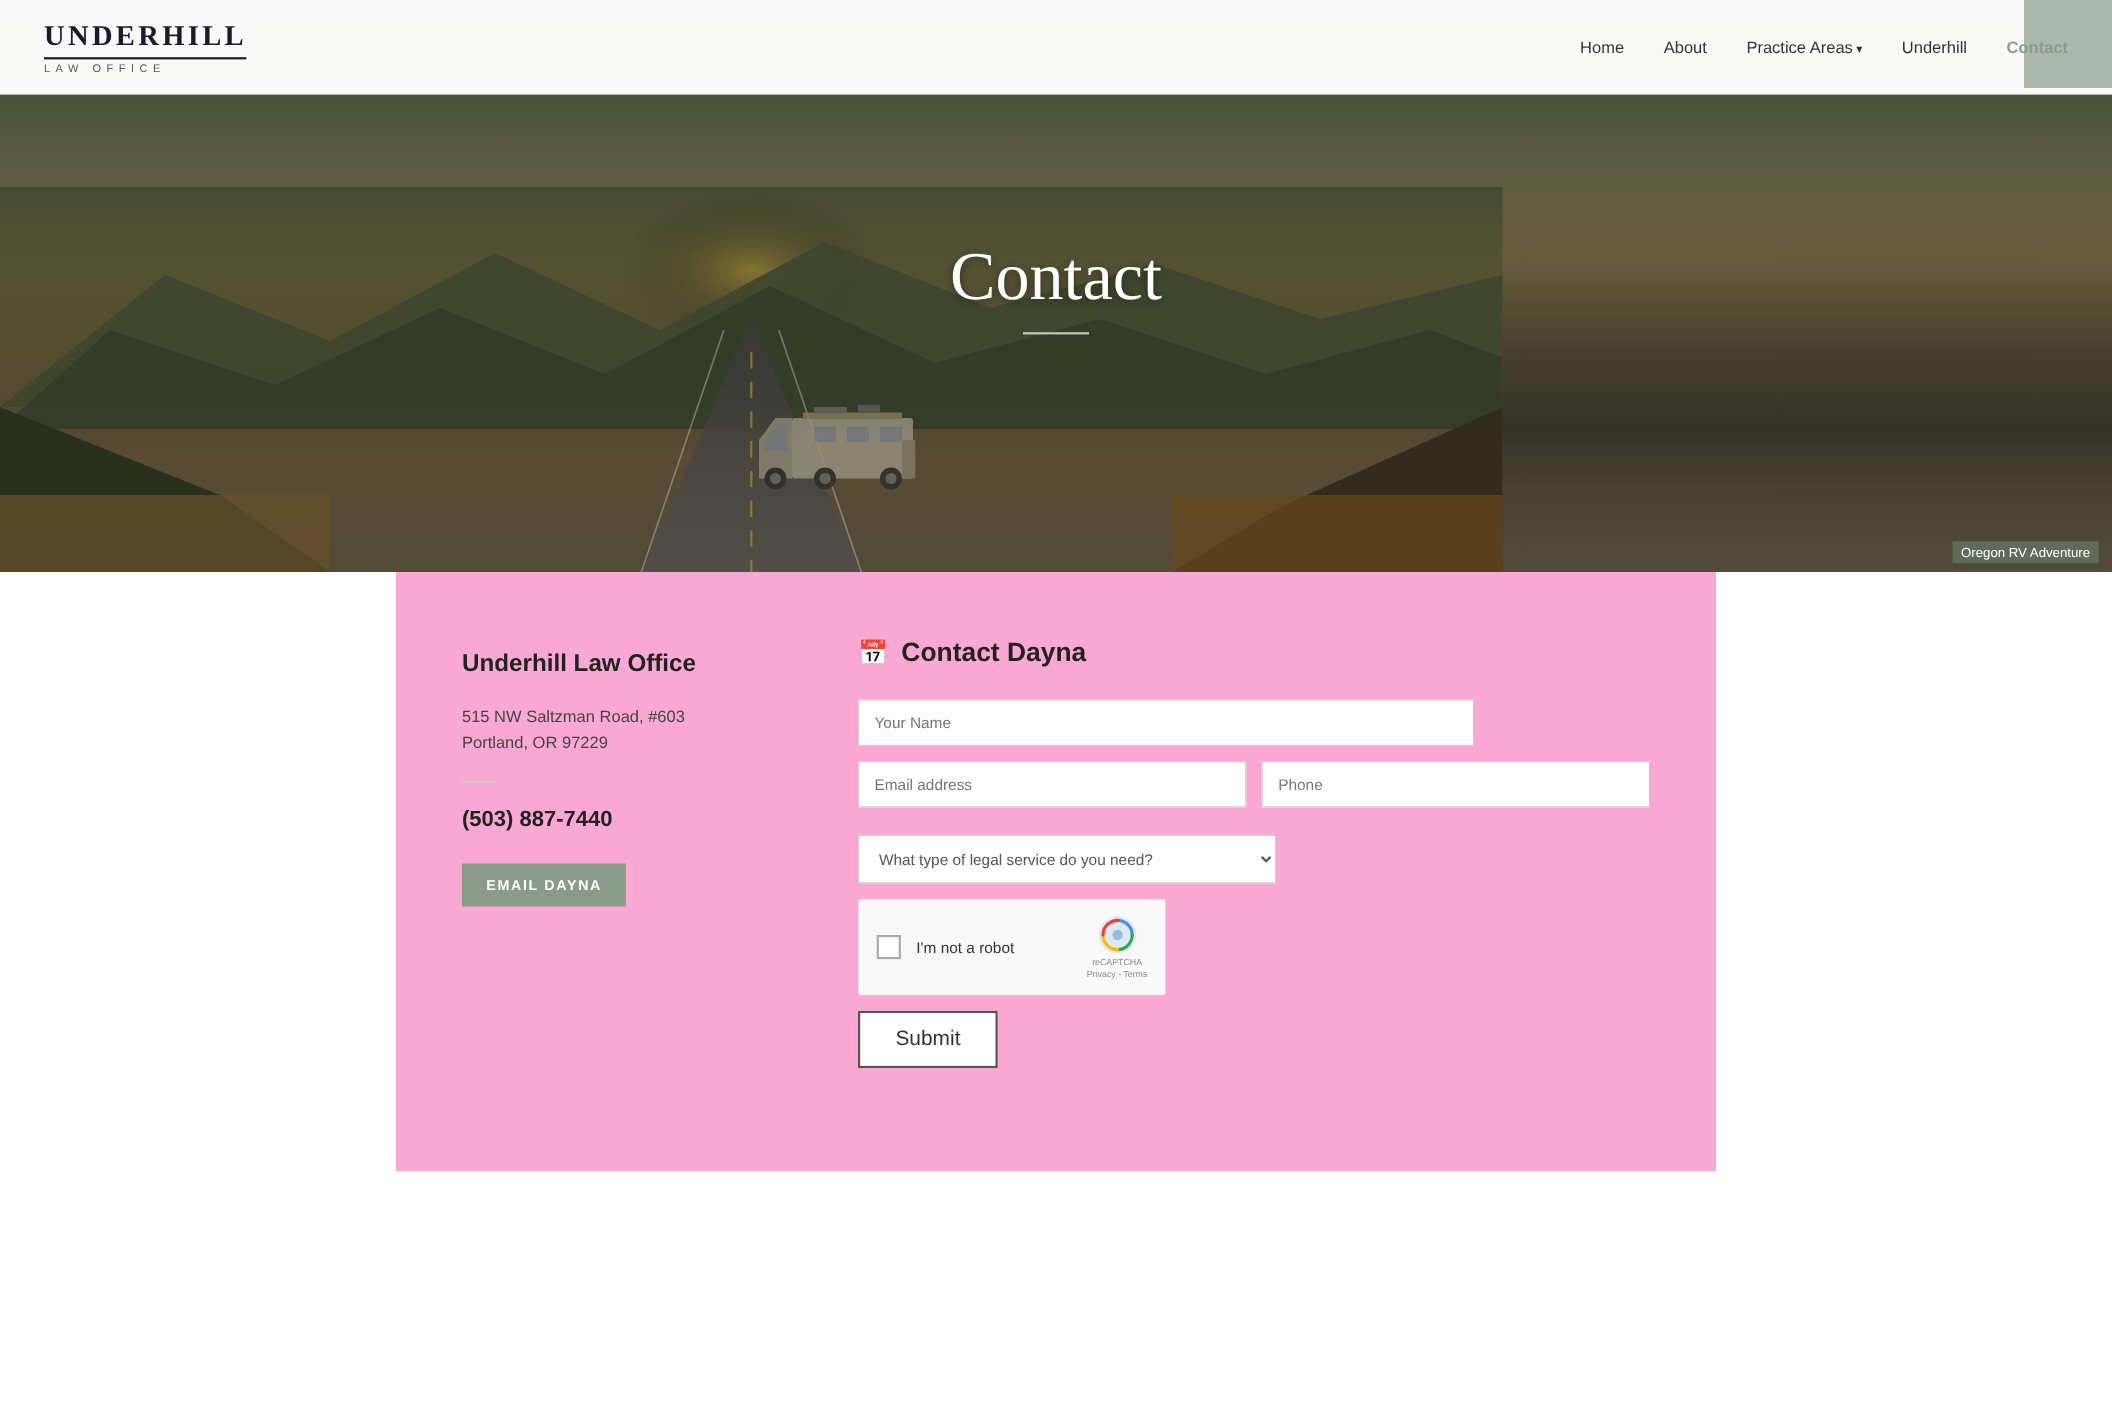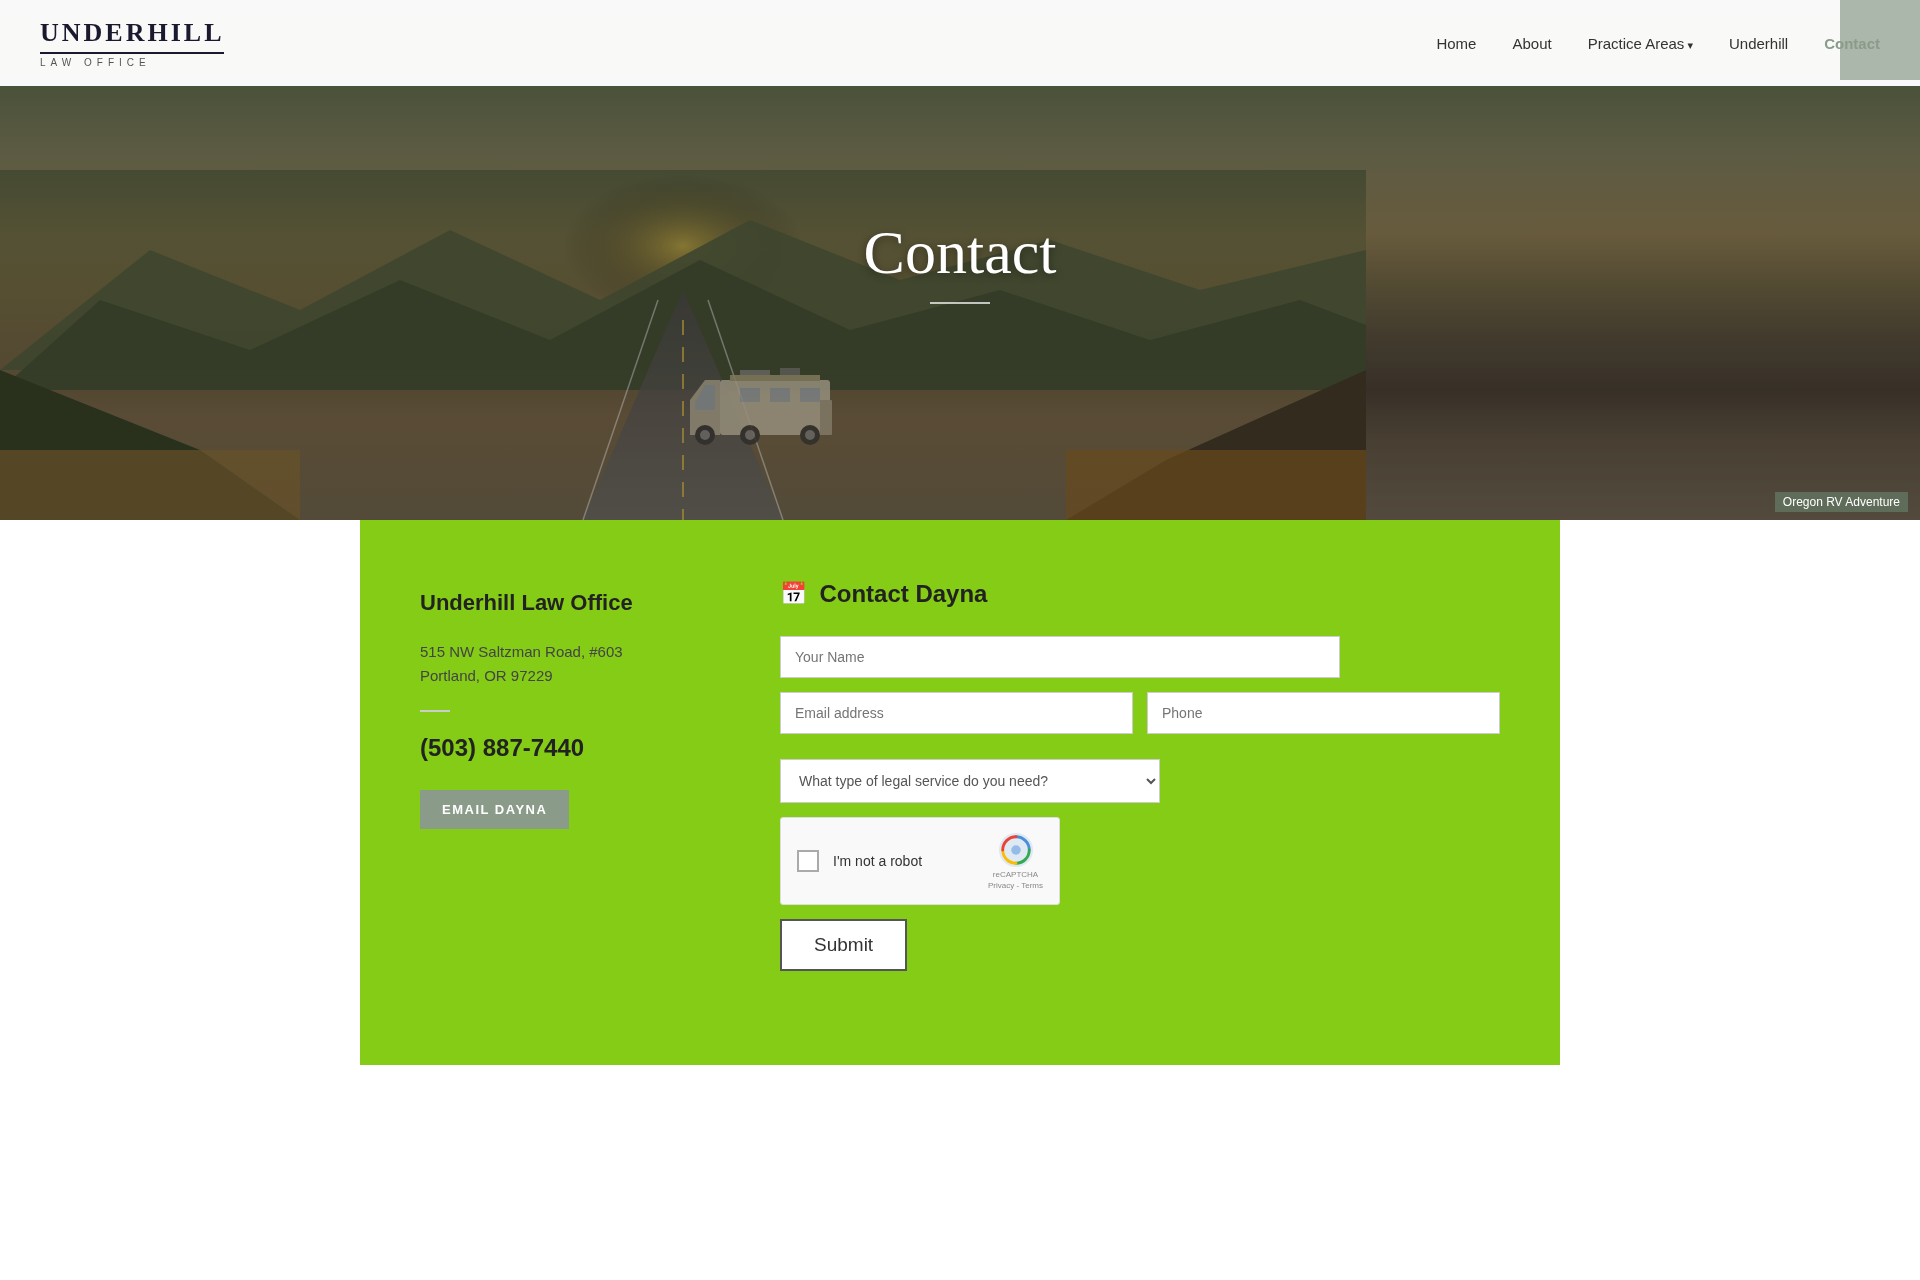--- a/index.html
+++ b/index.html
@@ -124,21 +124,21 @@
       z-index: 3;
       background: rgba(100,120,100,0.75);
       color: #fff;
       font-size: 12px;
       padding: 3px 8px;
       font-family: Arial, sans-serif;
     }
 
     
     .content {
-      background: #84cc16;
+      background: #f9a8d4;
       padding: 60px 60px 80px;
       display: flex;
       gap: 60px;
       max-width: 1200px;
       margin: 0 auto;
     }
 
     
     .left-col {
       flex: 0 0 300px;
@@ -158,21 +158,21 @@
       line-height: 1.6;
       margin-bottom: 22px;
     }
     .divider {
       width: 30px;
       height: 2px;
       background: #ccc;
       margin-bottom: 22px;
     }
     .phone {
-      font-size: 24px;
+      font-size: 20px;
       font-weight: 700;
       color: #222;
       font-family: Arial, sans-serif;
       margin-bottom: 28px;
     }
     .email-btn {
       display: inline-block;
       background: #8a9b8a;
       color: #fff;
       font-size: 13px;

